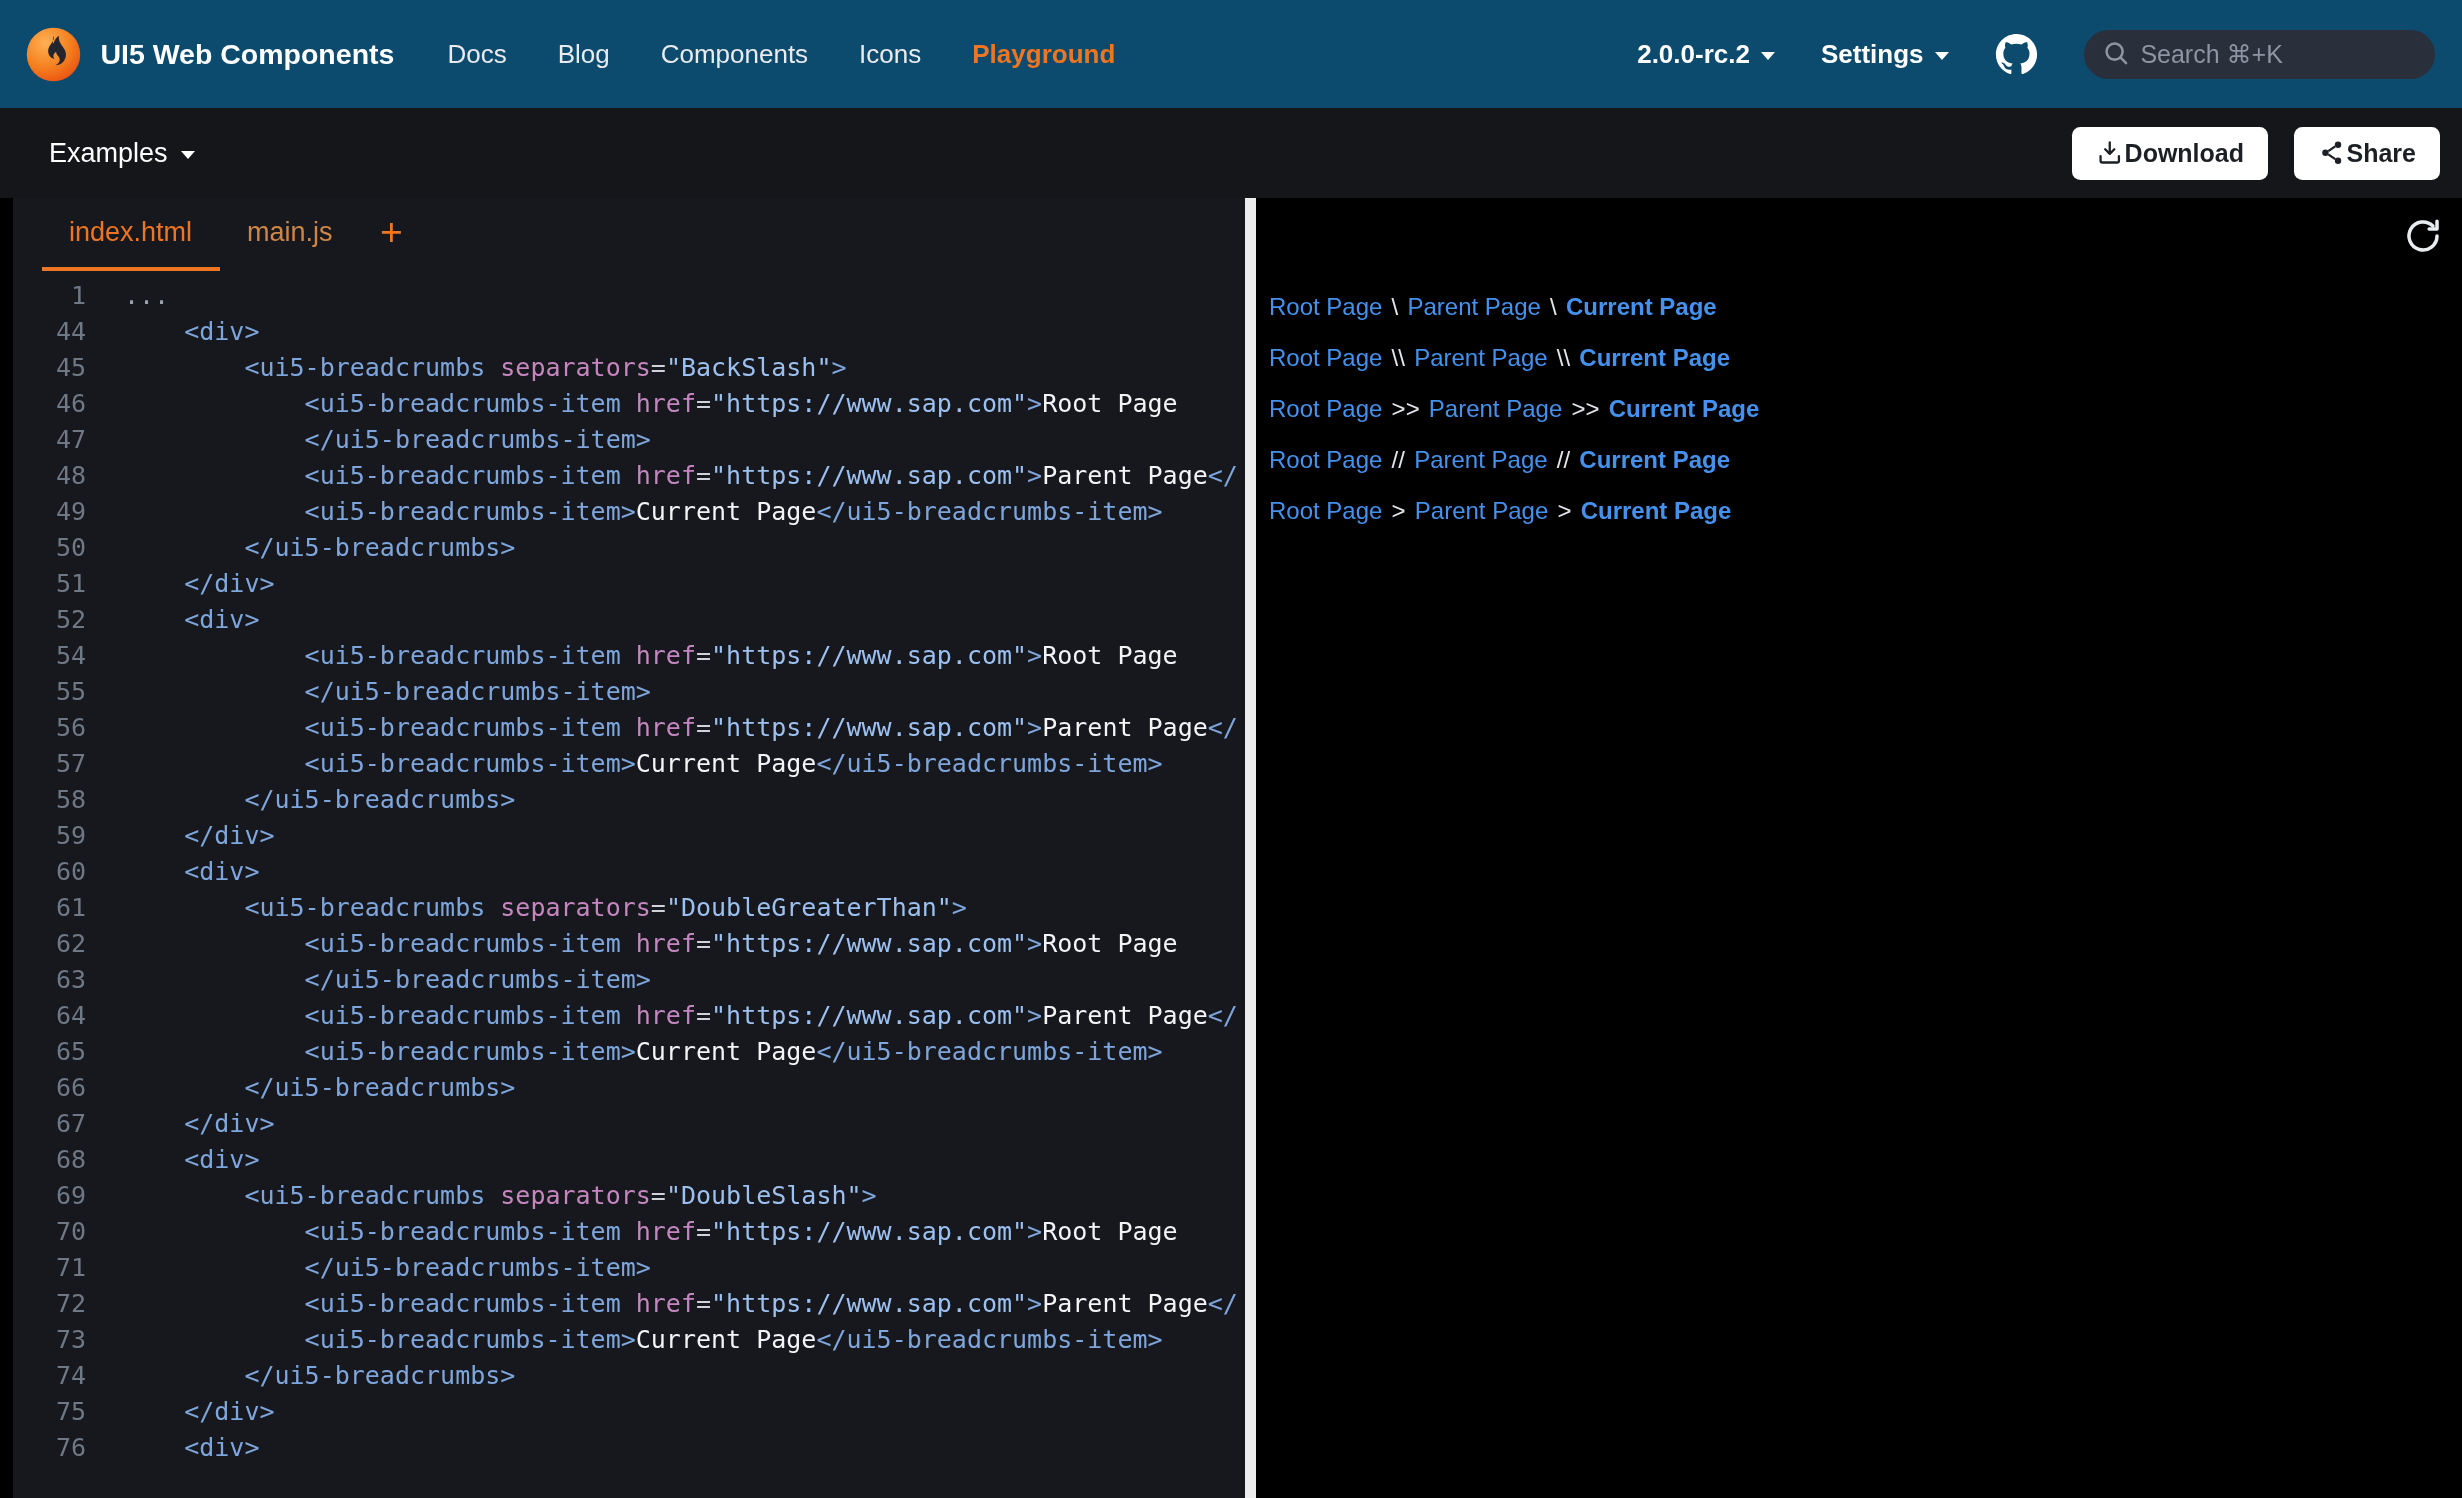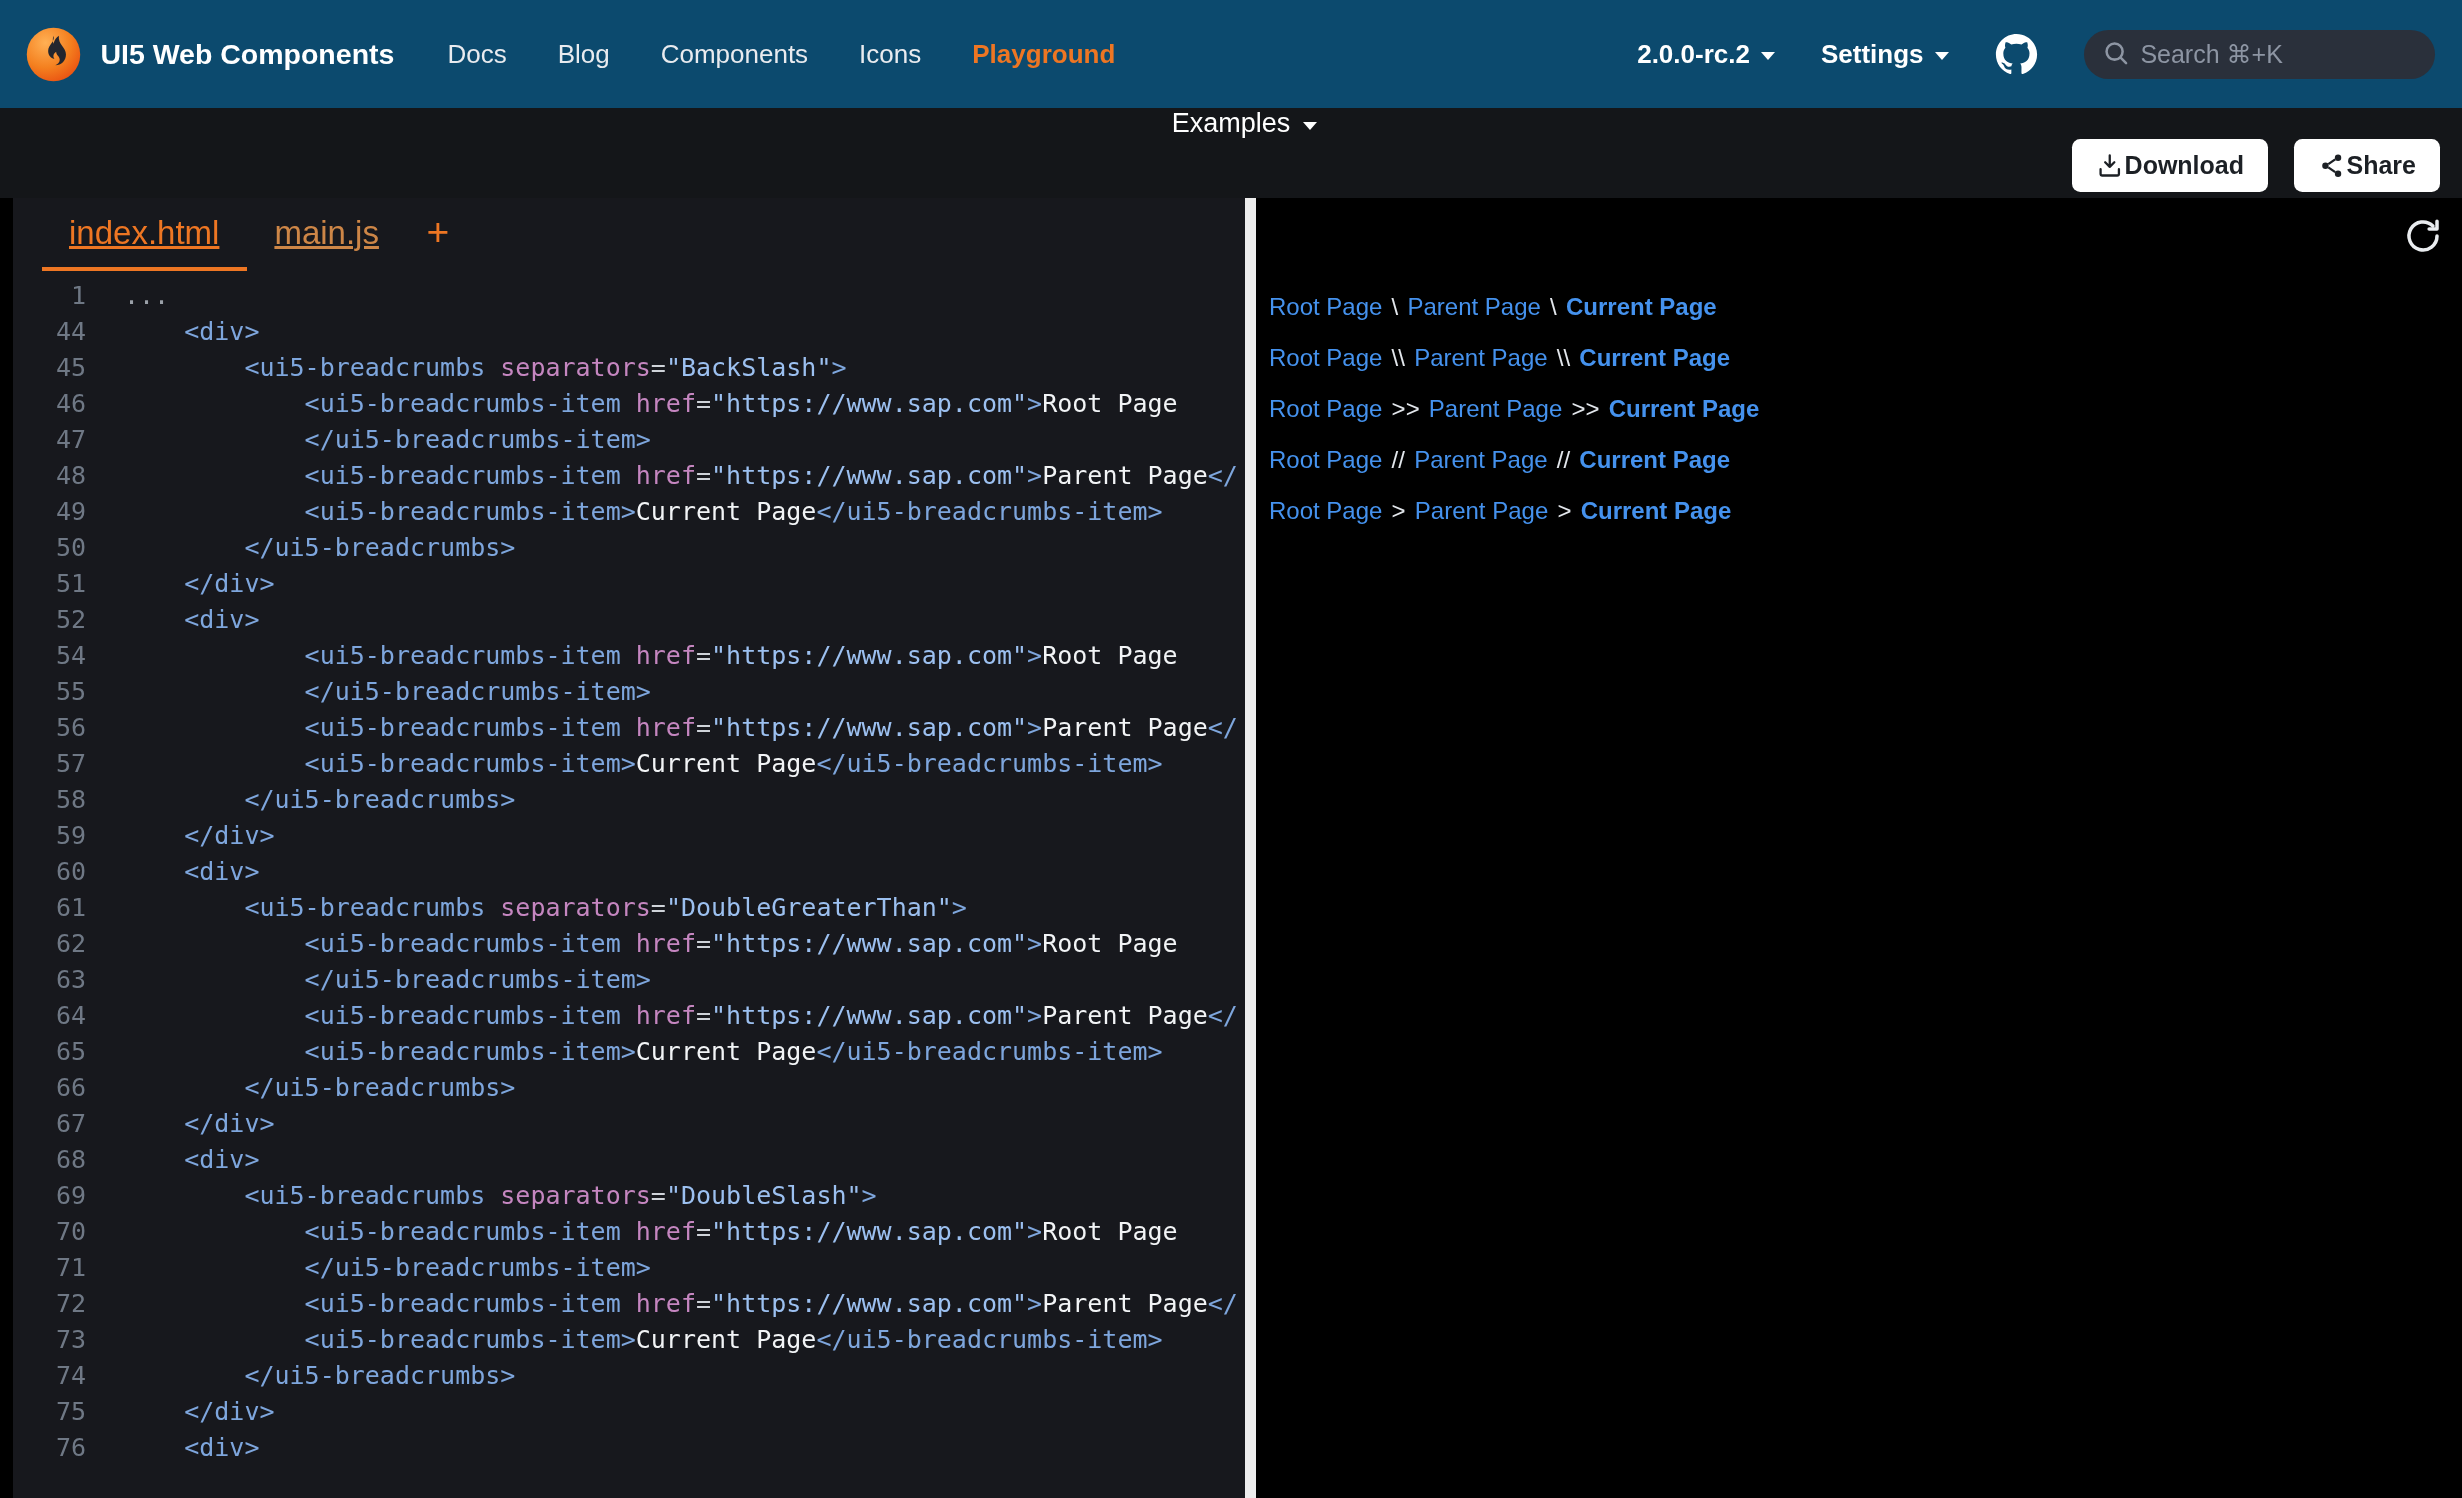--- a/index.html
+++ b/index.html
@@ -22,36 +22,36 @@
   .gh { width:43px; height:43px; color:#fff; cursor:pointer; }
   .gh svg { width:100%; height:100%; display:block; }
   .search { width:351px; height:49px; background:#2a303b; border-radius:28.5px;
     display:flex; align-items:center; gap:11px; padding:0 18.4px; }
   .search input { flex:1; background:transparent; border:none; outline:none;
     color:#c7ccd4; font-size:25px; font-family:"Liberation Sans",sans-serif; min-width:0; }
   .search input::placeholder { color:#8d95a3; }
 
   
   .subbar { height:90px; background:#141619; display:flex; align-items:center;
-    padding:0 22px 0 49px;flex-direction:column; }
+    padding:0 22px 0 49px; }
   .examples { display:flex; align-items:center; gap:13px; color:#fff; font-size:27px;
     cursor:pointer; }
   .subbar-right { margin-left:auto; display:flex; gap:26px; }
   .btn { height:53px; background:#ffffff; color:#1c2025; border:none; border-radius:8.3px;
     display:flex; align-items:center; gap:1px; padding:0 24px; font-size:25px;
     font-weight:600; font-family:"Liberation Sans",sans-serif; cursor:pointer; }
   .btn svg { width:27.5px; height:27.5px; display:block; }
 
   
   .main { position:absolute; top:198px; left:0; right:0; bottom:0; }
   .editor { position:absolute; left:13px; top:0; width:1232px; bottom:0;
     background:#17181d; overflow:hidden; }
   .tabbar { height:73px; display:flex; align-items:stretch; padding-left:28.5px; }
-  .tab { display:flex; align-items:center; padding:0 27.5px; font-size:33px;
-    color:#cd8647; cursor:pointer; border-bottom:4.6px solid transparent;text-decoration:underline; }
+  .tab { display:flex; align-items:center; padding:0 27.5px; font-size:27px;
+    color:#cd8647; cursor:pointer; border-bottom:4.6px solid transparent; }
   .tab.active { color:#ee7623; border-bottom-color:#ee7623; font-weight:500; }
   .add-tab { color:#ee7623; font-size:39px; font-weight:400; display:flex;
     align-items:center; padding:0 20px; cursor:pointer; margin-bottom:5.5px; }
 
   .code { padding-top:7.3px; font-family:"DejaVu Sans Mono", monospace; font-size:25px;
     line-height:36px; }
   .code-line { display:flex; white-space:pre; }
   .ln { width:73px; flex:none; text-align:right; color:#6f7885; user-select:none; }
   .lc { margin-left:38px; }
   .tk-g { color:#7ea6dd; }

